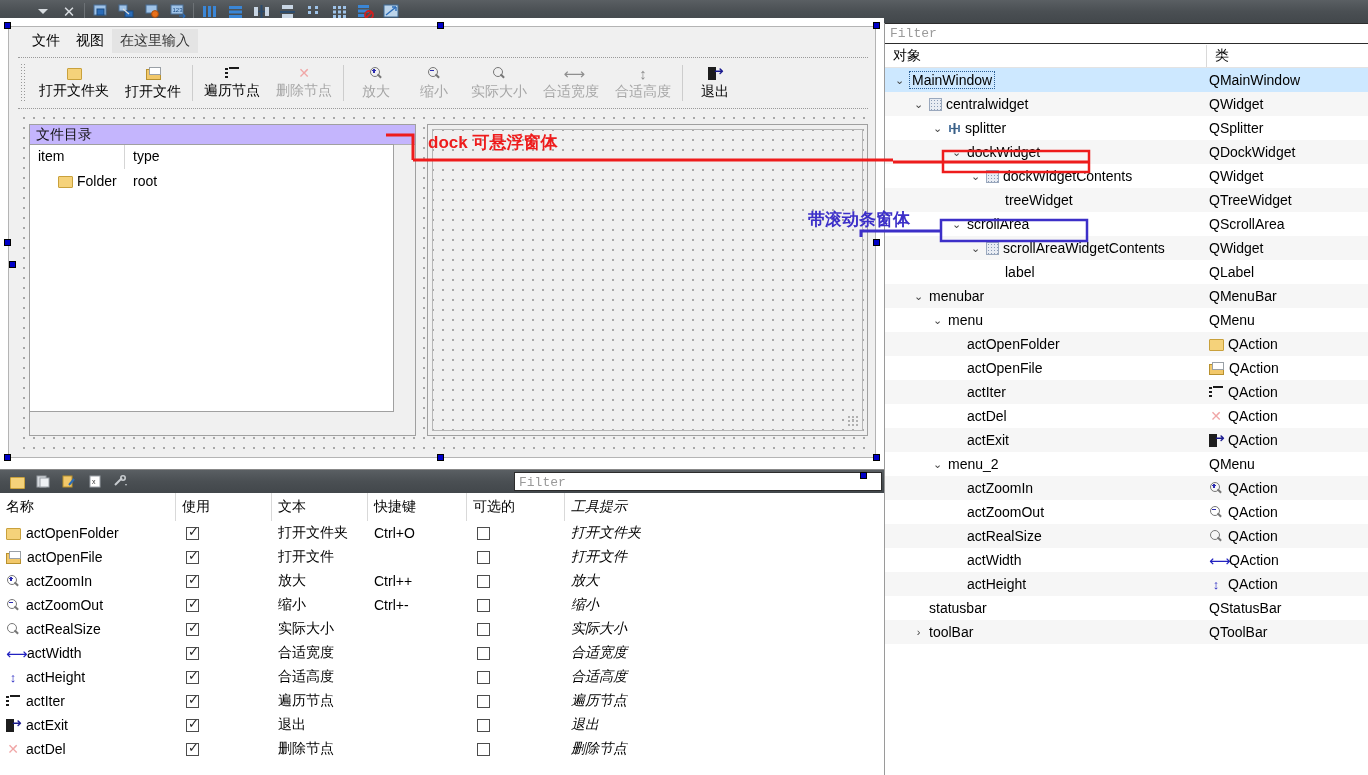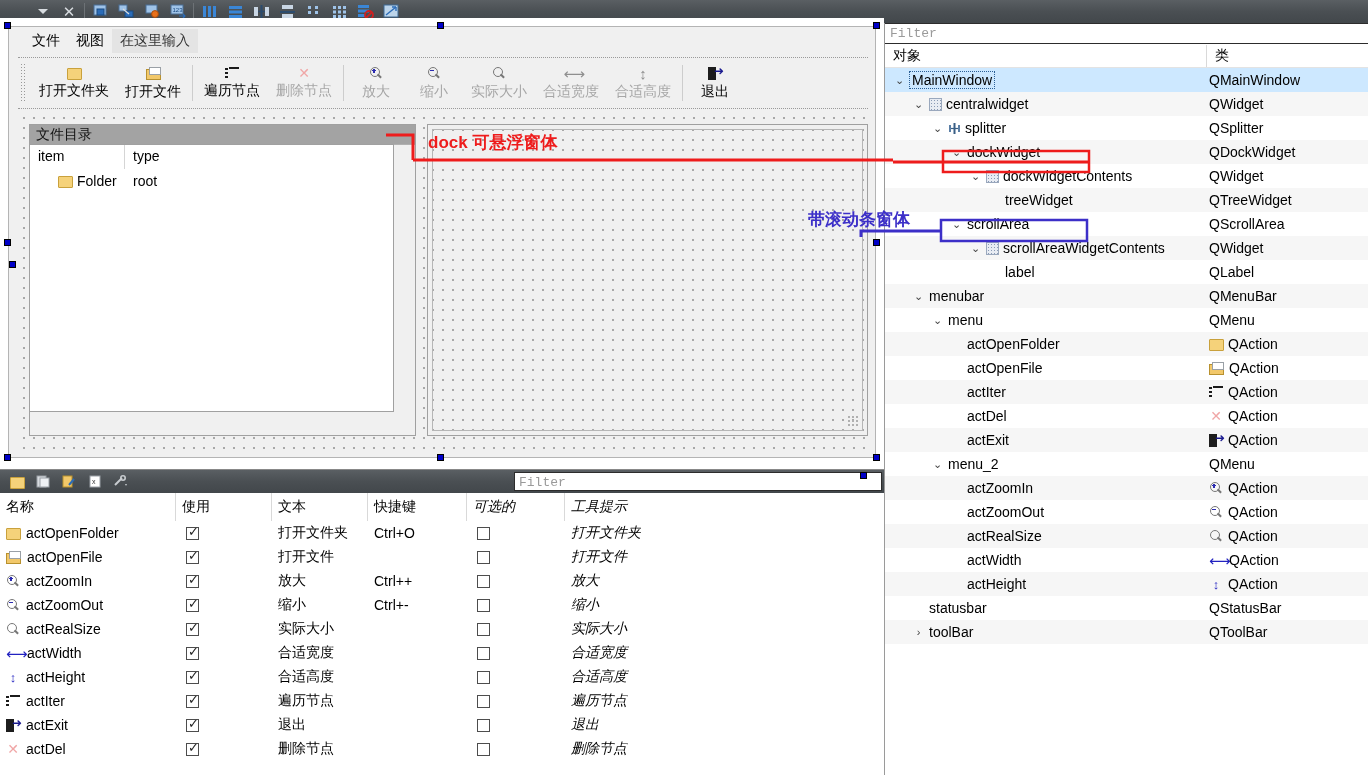--- a/index.html
+++ b/index.html
@@ -83,21 +83,21 @@
     background: #f0f0f0;
     background-image: radial-gradient(#a8a8a8 0.8px, transparent 0.8px);
     background-size: 10px 10px;
     background-position: 1px 1px;
   }
   .dock-widget {
     position: absolute; left: 11px; top: 12px; width: 387px; height: 312px;
     background: #f0f0f0; border: 1px solid #a0a0a0;
   }
   .dock-title {
-    height: 20px; background: #a3a3a3; border-bottom: 1px solid #b0b0b0;
+    height: 20px; background: #c4b5fd; border-bottom: 1px solid #b0b0b0;
     font-size: 14px; padding: 1px 6px; color: #111;
   }
   .tree-widget {
     position: absolute; left: 11px; top: 32px; width: 365px; height: 268px;
     background: #fff; border: 1px solid #a0a0a0;
   }
   .tw-head { display: flex; height: 24px; font-size: 14px; }
   .tw-head .c1 { width: 95px; padding: 3px 0 0 8px; border-right: 1px solid #d5d5d5; }
   .tw-head .c2 { padding: 3px 0 0 8px; }
   .tw-row { display: flex; height: 24px; font-size: 14px; align-items: center; }
@@ -149,21 +149,21 @@
     font-size: 14px; background: #fff;
   }
   .ae-head > div { border-right: 1px solid #d9d9d9; height: 28px; padding: 5px 0 0 6px; }
   .ae-head > div:last-child { border-right: none; }
   .ae-row { display: flex; height: 24px; align-items: center; font-size: 14px; }
   .ae-row > div { height: 24px; display: flex; align-items: center; padding-left: 6px; }
   .col-name  { width: 176px; gap: 6px; }
   .col-use   { width: 96px; justify-content: flex-start; }
   .col-text  { width: 96px; }
   .col-short { width: 99px; }
-  .col-check { width: 98px; font-style: italic; }
+  .col-check { width: 98px; }
   .col-tip   { width: 310px; font-style: italic; }
   .cbx {
     width: 13px; height: 13px; border: 1px solid #4d4d4d; background: #fff;
     display: inline-block; position: relative; margin-left: 4px;
   }
   .cbx.on::after {
     content: "✓"; position: absolute; left: 1px; top: -3px;
     font-size: 13px; color: #222; line-height: 14px;
   }
 

